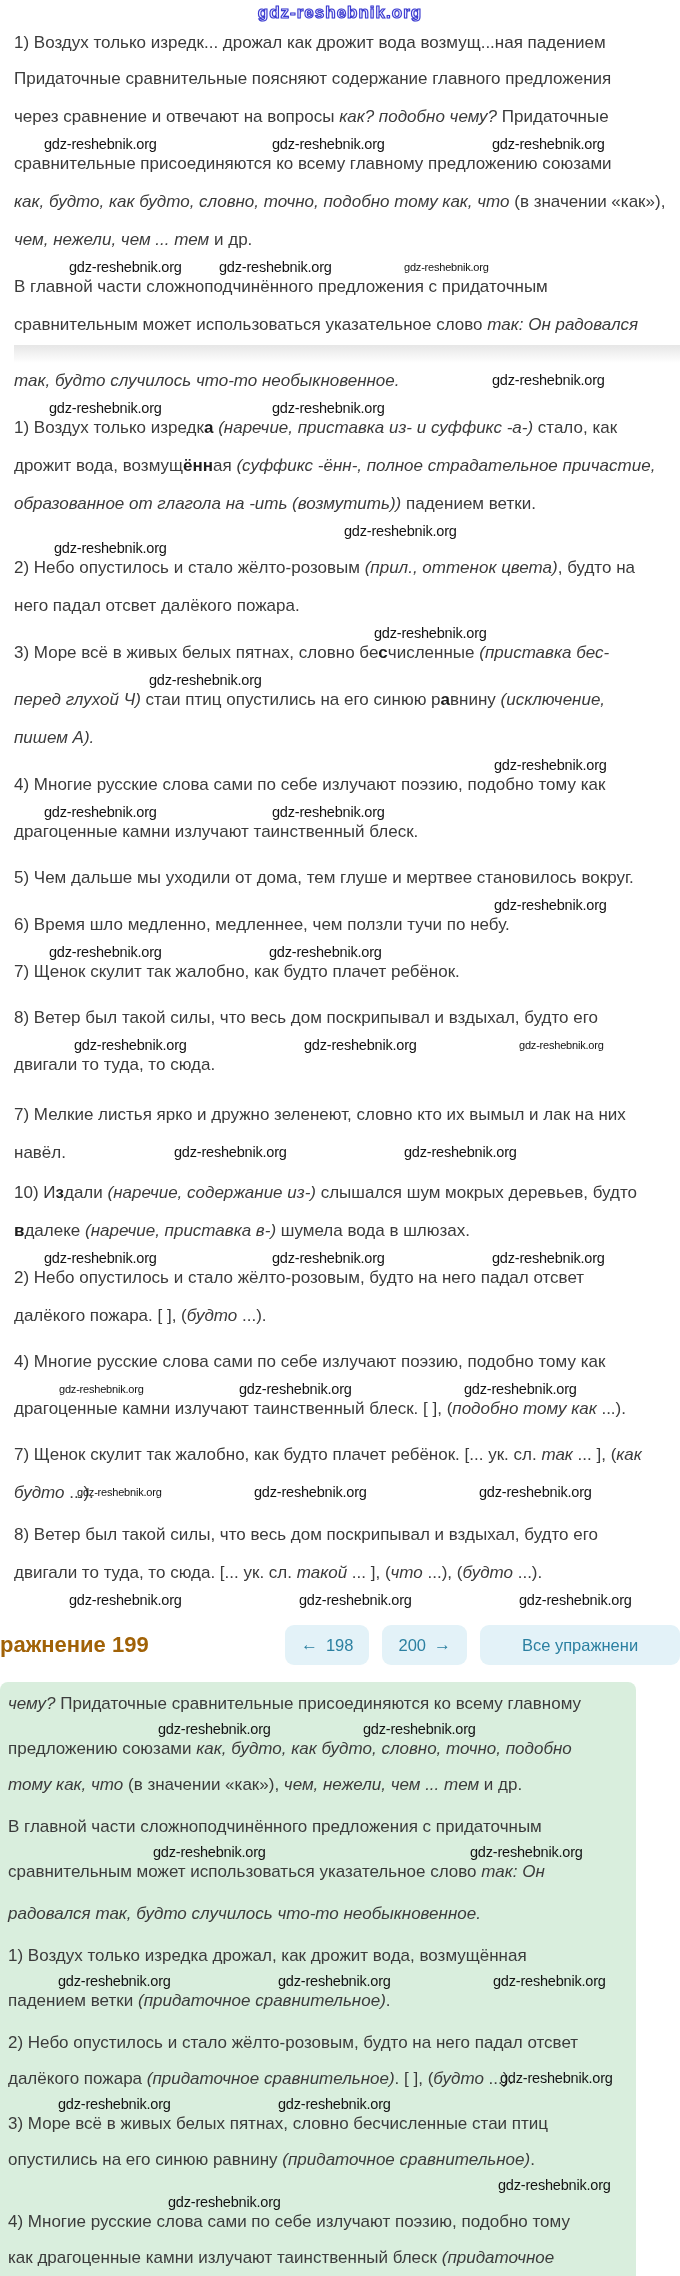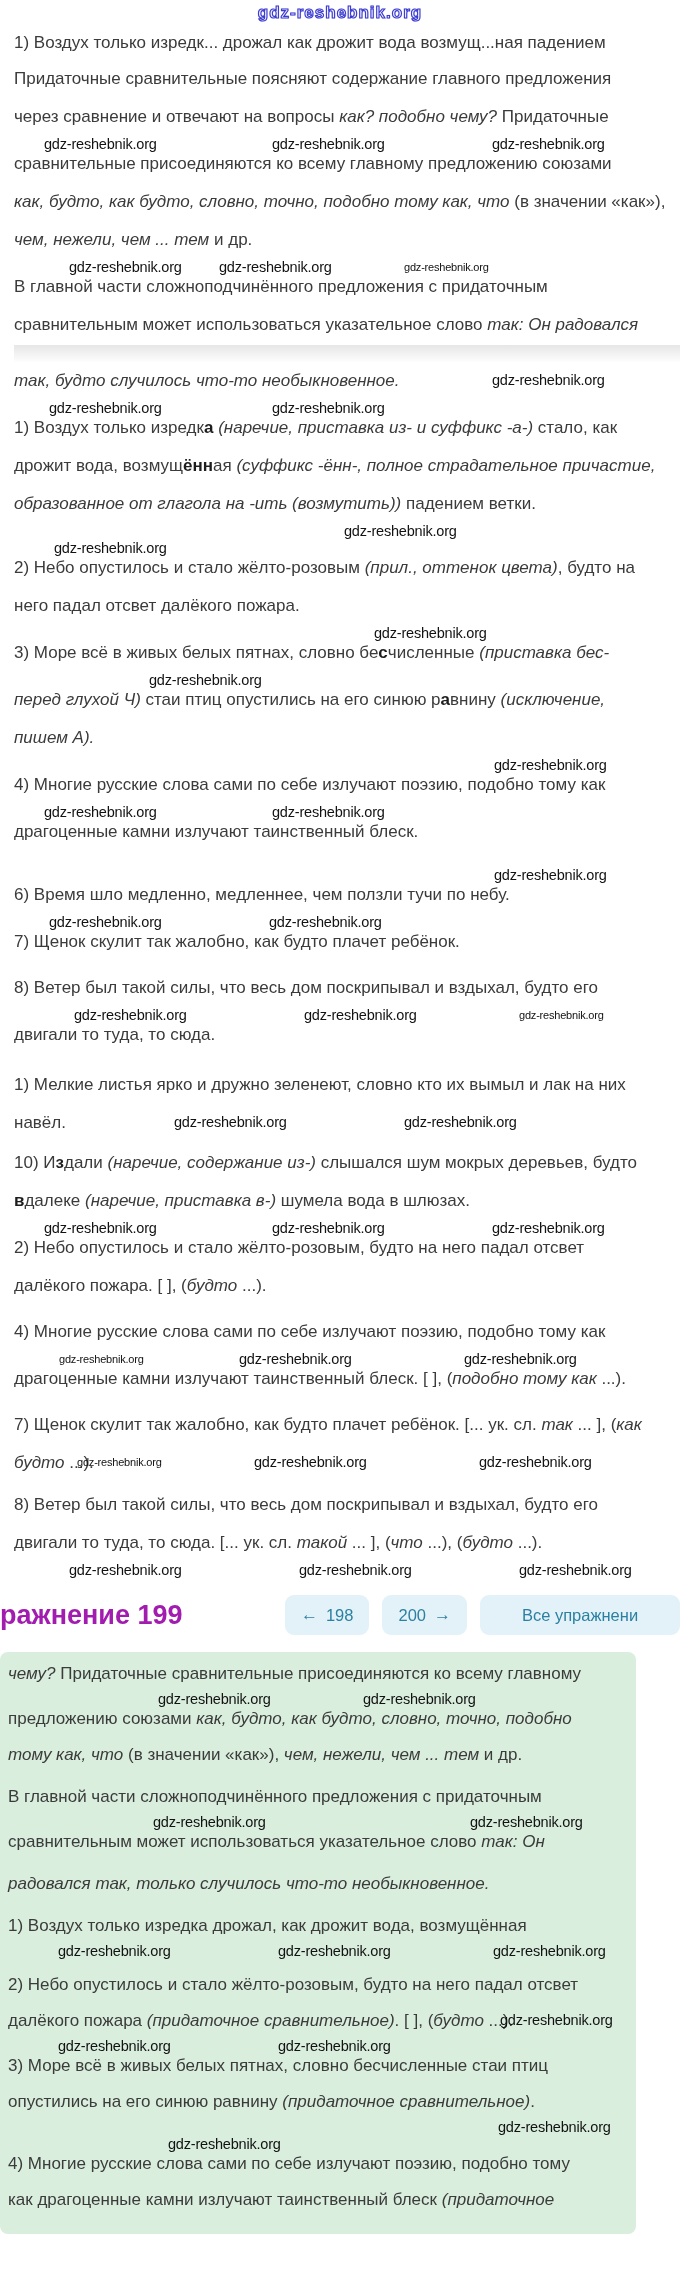--- a/index.html
+++ b/index.html
@@ -22,21 +22,21 @@
   .wm-row{position:relative;height:15px;margin-bottom:2px;}
   .wm{
     position:absolute;top:0;font-size:14.5px;line-height:15px;color:#121212;
     white-space:nowrap;letter-spacing:-0.2px;
   }
   .wm.small{font-size:11px;line-height:15px;}
   .line .wm{top:2px;}
   .band{height:18px;background:linear-gradient(to bottom,#e6e6e6,#ffffff);margin:0 0 8px 0;}
   .spacer{width:100%;}
   .nav{display:flex;align-items:center;height:42px;margin:16px 0 16px 0;}
-  .nav-title{font-size:27px;font-weight:bold;color:#a21caf;flex:0 0 auto;}
+  .nav-title{font-size:22px;font-weight:bold;color:#a16207;flex:0 0 auto;}
   .nav-btn{
     background:#e3f2f8;color:#2c80a1;border:none;border-radius:9px;
     font-family:"Liberation Sans", sans-serif;font-size:16.5px;height:40px;
     padding:0 16px;margin-left:13px;display:flex;align-items:center;gap:8px;
     cursor:pointer;flex:0 0 auto;
   }
   .nav-btn .arrow{font-size:17px;}
   .nav-btn-prev{margin-left:auto;}
   .nav-btn-all{width:200px;justify-content:center;}
   .panel{
@@ -108,39 +108,40 @@
     <div class="wm-row">
       <span class="wm" style="left: 480px;">gdz-reshebnik.org</span>
     </div>
     <div class="line"><span>4) Многие русские слова сами по себе излучают поэзию, подобно тому как</span></div>
     <div class="wm-row">
       <span class="wm" style="left: 30px;">gdz-reshebnik.org</span>
       <span class="wm" style="left: 258px;">gdz-reshebnik.org</span>
     </div>
     <div class="line"><span>драгоценные камни излучают таинственный блеск.</span></div>
     <div class="spacer" style="height: 16px;"></div>
+    <div class="line"><span>5) Чем дальше мы уходили от дома, тем глуше и мертвее становилось вокруг.</span></div>
     <div class="wm-row">
       <span class="wm" style="left: 480px;">gdz-reshebnik.org</span>
     </div>
     <div class="line"><span>6) Время шло медленно, медленнее, чем ползли тучи по небу.</span></div>
     <div class="wm-row">
       <span class="wm" style="left: 35px;">gdz-reshebnik.org</span>
       <span class="wm" style="left: 255px;">gdz-reshebnik.org</span>
     </div>
     <div class="line"><span>7) Щенок скулит так жалобно, как будто плачет ребёнок.</span></div>
     <div class="spacer" style="height: 16px;"></div>
     <div class="line"><span>8) Ветер был такой силы, что весь дом поскрипывал и вздыхал, будто его</span></div>
     <div class="wm-row">
       <span class="wm" style="left: 60px;">gdz-reshebnik.org</span>
       <span class="wm" style="left: 290px;">gdz-reshebnik.org</span>
       <span class="wm small" style="left: 505px;">gdz-reshebnik.org</span>
     </div>
     <div class="line"><span>двигали то туда, то сюда.</span></div>
     <div class="spacer" style="height: 20px;"></div>
-    <div class="line"><span>1) Мелкие листья ярко и дружно зеленеют, словно кто их вымыл и лак на них</span></div>
+    <div class="line"><span>7) Мелкие листья ярко и дружно зеленеют, словно кто их вымыл и лак на них</span></div>
     <div class="spacer" style="height: 8px;"></div>
     <div class="line"><span>навёл.</span><span class="wm" style="left: 160px;">gdz-reshebnik.org</span><span class="wm" style="left: 390px;">gdz-reshebnik.org</span></div>
     <div class="spacer" style="height: 10px;"></div>
     <div class="line"><span>10) И</span><span class="bd">з</span><span>дали </span><span class="it">(наречие, содержание из-)</span><span> слышался шум мокрых деревьев, будто</span></div>
     <div class="spacer" style="height: 8px;"></div>
     <div class="line"><span class="bd">в</span><span>далеке </span><span class="it">(наречие, приставка в-)</span><span> шумела вода в шлюзах.</span></div>
     <div class="wm-row">
       <span class="wm" style="left: 30px;">gdz-reshebnik.org</span>
       <span class="wm" style="left: 258px;">gdz-reshebnik.org</span>
       <span class="wm" style="left: 478px;">gdz-reshebnik.org</span>
@@ -196,28 +197,29 @@
     <div class="spacer" style="height: 8px;"></div>
     <div class="line"><span class="it">тому как, что</span><span> (в значении «как»), </span><span class="it">чем, нежели, чем ... тем</span><span> и др.</span></div>
     <div class="spacer" style="height: 14px;"></div>
     <div class="line"><span>В главной части сложноподчинённого предложения с придаточным</span></div>
     <div class="wm-row">
       <span class="wm" style="left: 145px;">gdz-reshebnik.org</span>
       <span class="wm" style="left: 462px;">gdz-reshebnik.org</span>
     </div>
     <div class="line"><span>сравнительным может использоваться указательное слово </span><span class="it">так: Он</span></div>
     <div class="spacer" style="height: 14px;"></div>
-    <div class="line"><span class="it">радовался так, только случилось что-то необыкновенное.</span></div>
+    <div class="line"><span class="it">радовался так, будто случилось что-то необыкновенное.</span></div>
     <div class="spacer" style="height: 14px;"></div>
     <div class="line"><span>1) Воздух только изредка дрожал, как дрожит вода, возмущённая</span></div>
     <div class="wm-row">
       <span class="wm" style="left: 50px;">gdz-reshebnik.org</span>
       <span class="wm" style="left: 270px;">gdz-reshebnik.org</span>
       <span class="wm" style="left: 485px;">gdz-reshebnik.org</span>
     </div>
+    <div class="line"><span>падением ветки </span><span class="it">(придаточное сравнительное)</span><span>.</span></div>
     <div class="spacer" style="height: 14px;"></div>
     <div class="line"><span>2) Небо опустилось и стало жёлто-розовым, будто на него падал отсвет</span></div>
     <div class="spacer" style="height: 8px;"></div>
     <div class="line"><span>далёкого пожара </span><span class="it">(придаточное сравнительное)</span><span>. [ ], (</span><span class="it">будто</span><span> ...).</span><span class="wm" style="left: 492px;">gdz-reshebnik.org</span></div>
     <div class="wm-row">
       <span class="wm" style="left: 50px;">gdz-reshebnik.org</span>
       <span class="wm" style="left: 270px;">gdz-reshebnik.org</span>
     </div>
     <div class="line"><span>3) Море всё в живых белых пятнах, словно бесчисленные стаи птиц</span></div>
     <div class="spacer" style="height: 8px;"></div>

